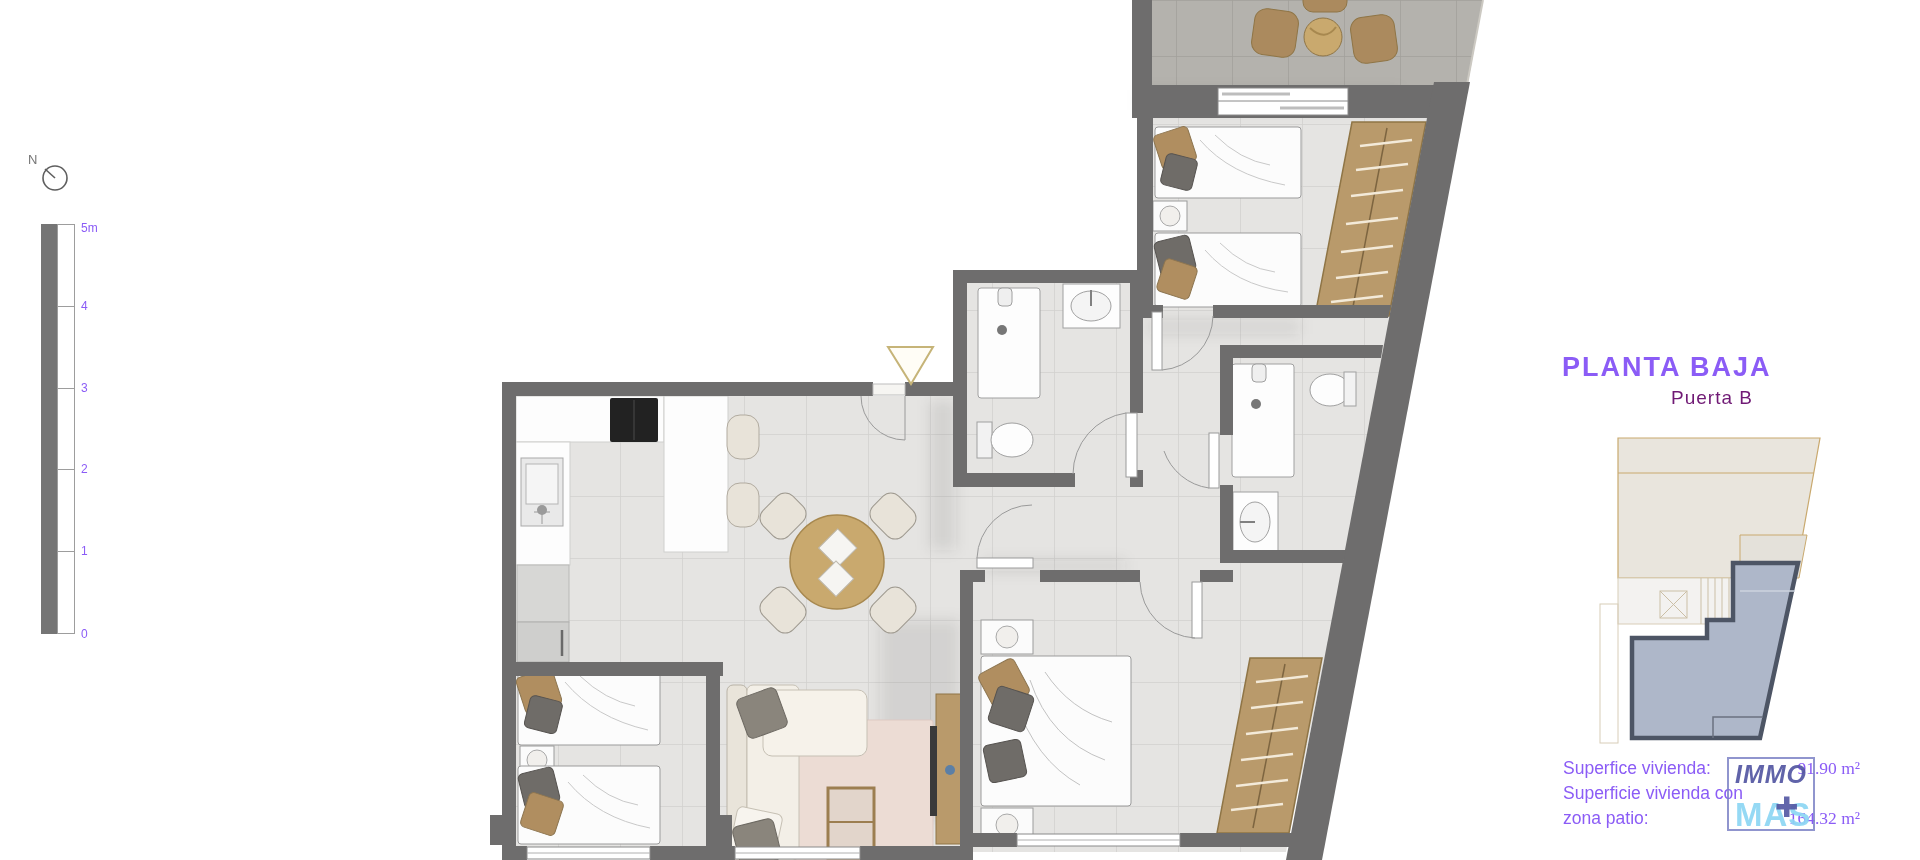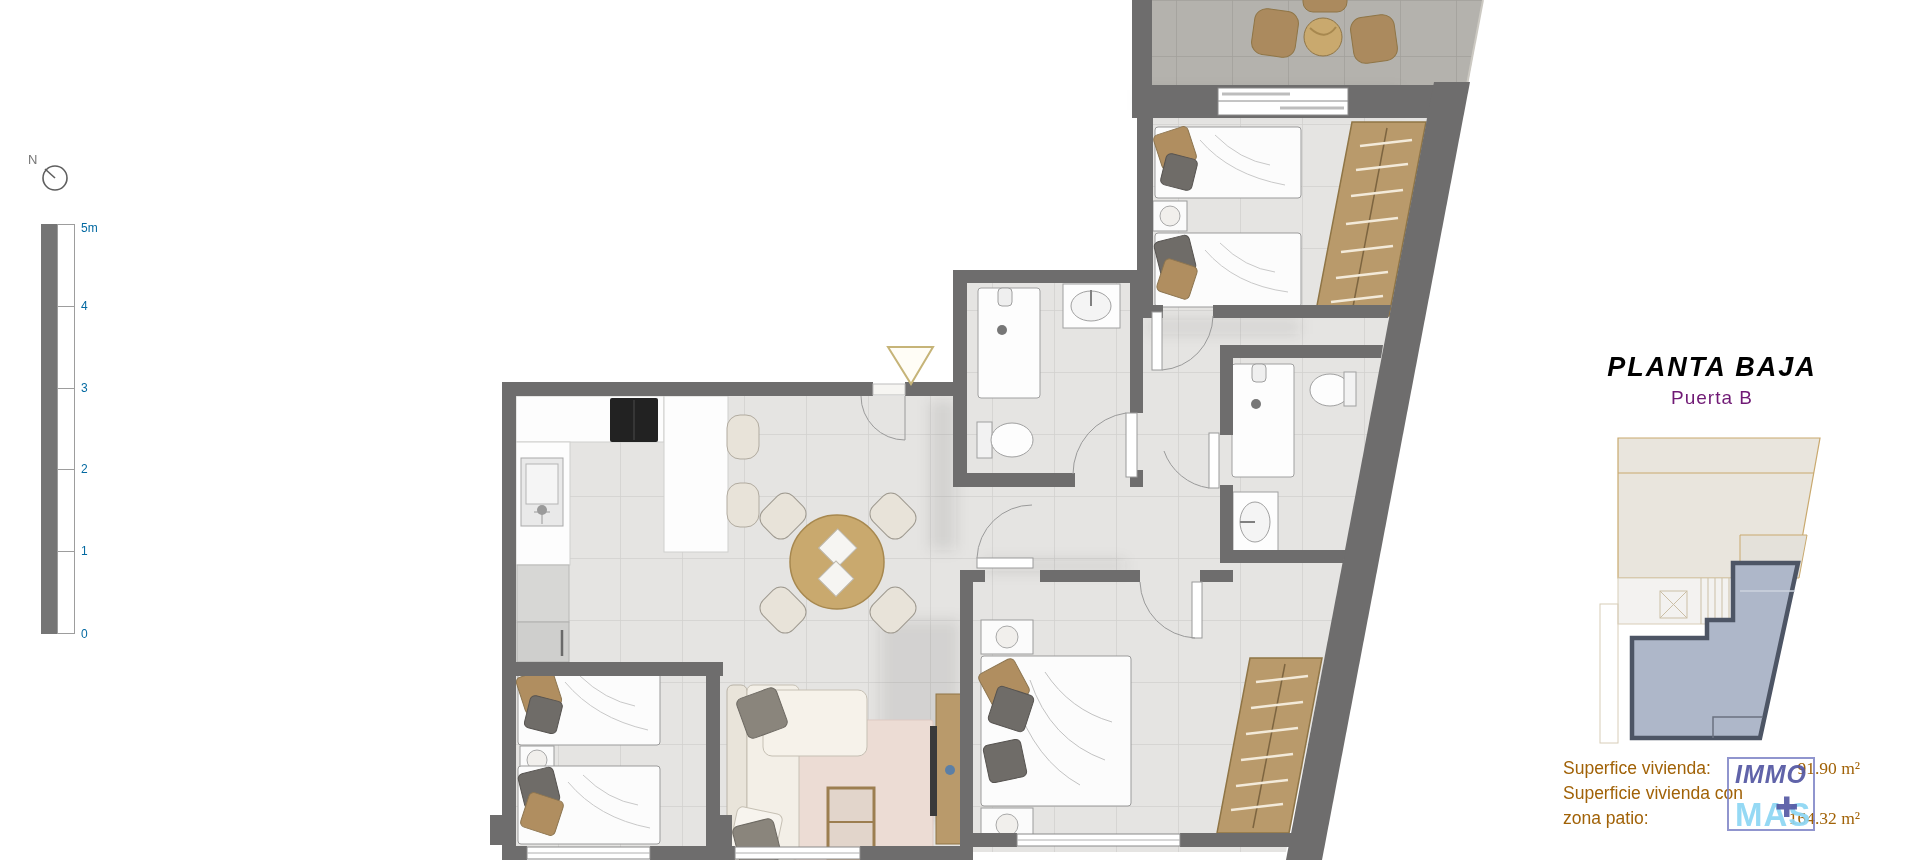--- a/index.html
+++ b/index.html
@@ -5,29 +5,29 @@
   html,body{margin:0;padding:0;background:#ffffff;font-family:"Liberation Sans",sans-serif;}
   .canvas{position:relative;width:1920px;height:860px;background:#ffffff;overflow:hidden;}
 
   
   .compass{position:absolute;left:24px;top:150px;width:56px;height:52px;}
   .compass .n{position:absolute;left:4px;top:2px;font-size:13px;color:#767676;}
   .scalebar{position:absolute;left:41px;top:224px;width:60px;height:410px;}
   .scalebar .dark{position:absolute;left:0;top:0;width:16px;height:410px;background:#757575;}
   .scalebar .light{position:absolute;left:16px;top:0;width:16px;height:408px;background:#ffffff;border:1px solid #9d9d9d;}
   .scalebar .tick{position:absolute;left:16px;width:17px;height:1px;background:#9d9d9d;}
-  .scalebar .lbl{position:absolute;left:40px;font-size:12px;color:#0369a1;transform:translateY(-50%);}
+  .scalebar .lbl{position:absolute;left:40px;font-size:12px;color:#8b5cf6;transform:translateY(-50%);}
 
   
-  .panel-title{position:absolute;left:1562px;top:352px;width:300px;text-align:center;
-    font-size:27px;font-weight:bold;letter-spacing:2px;color:#000000;font-style:italic;}
+  .panel-title{position:absolute;left:1562px;top:352px;width:300px;text-align:left;
+    font-size:27px;font-weight:bold;letter-spacing:2px;color:#8b5cf6;}
   .panel-sub{position:absolute;left:1562px;top:387px;width:300px;text-align:center;
     font-size:19px;color:#701a75;letter-spacing:1px;}
   .keyplan{position:absolute;left:1595px;top:428px;}
-  .areas{position:absolute;left:1563px;top:756px;width:297px;font-size:17.5px;color:#a16207;}
+  .areas{position:absolute;left:1563px;top:756px;width:297px;font-size:17.5px;color:#8b5cf6;}
   .arow{display:flex;justify-content:space-between;height:25px;line-height:25px;}
   .arow .val{text-align:right;font-family:Liberation Serif, serif;}
   .logo{position:absolute;left:1727px;top:757px;width:88px;height:74px;
     border:2px solid rgba(125,130,198,.85);box-sizing:border-box;padding:2px 0 0 6px;}
   .logo .w1{font-size:25px;font-weight:bold;color:#5356a2;letter-spacing:1px;line-height:26px;opacity:.92;font-style:italic;}
   .logo .w2{font-size:33px;font-weight:bold;color:#8dd6f4;letter-spacing:1px;line-height:32px;margin-top:12px;opacity:.92;}
   .logo .mark{position:absolute;left:46px;top:32px;font-size:28px;color:#5356a2;opacity:.9;}
 
   svg{display:block;}
 </style>

